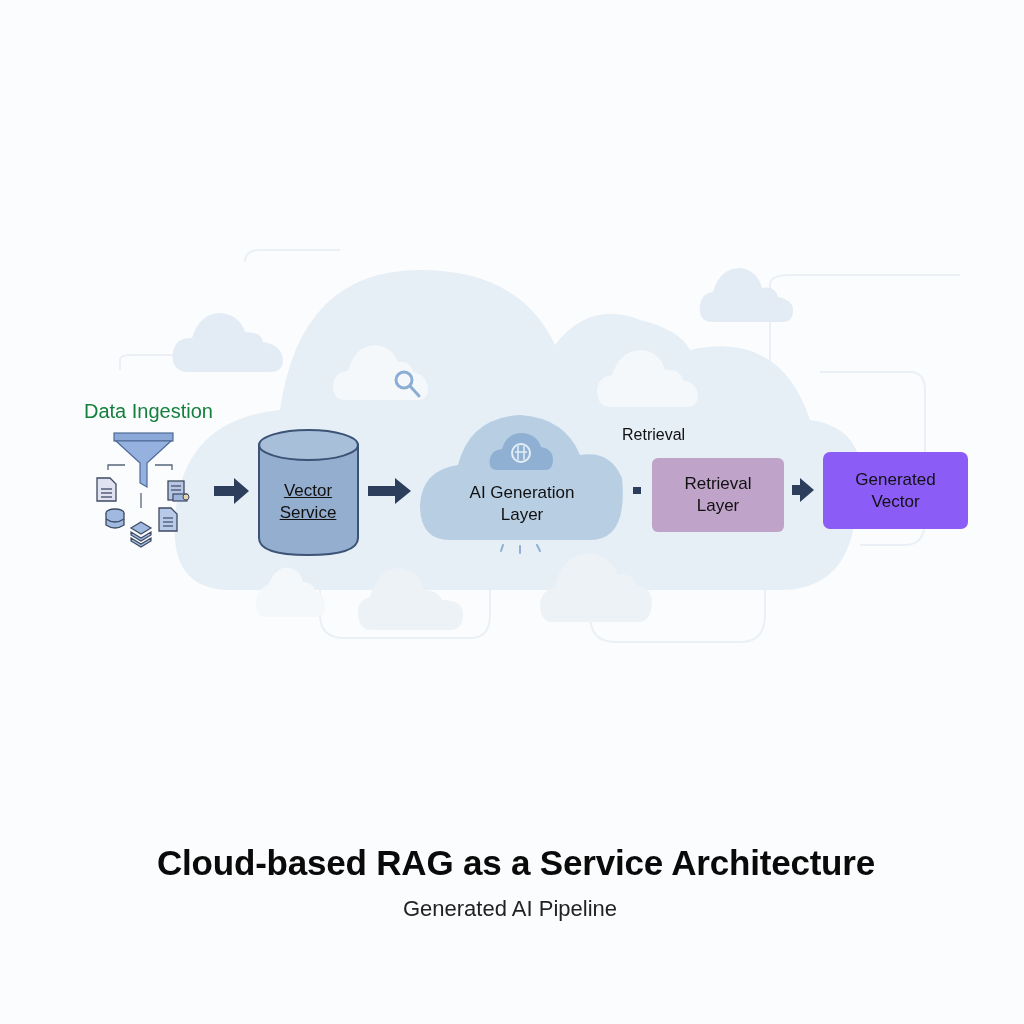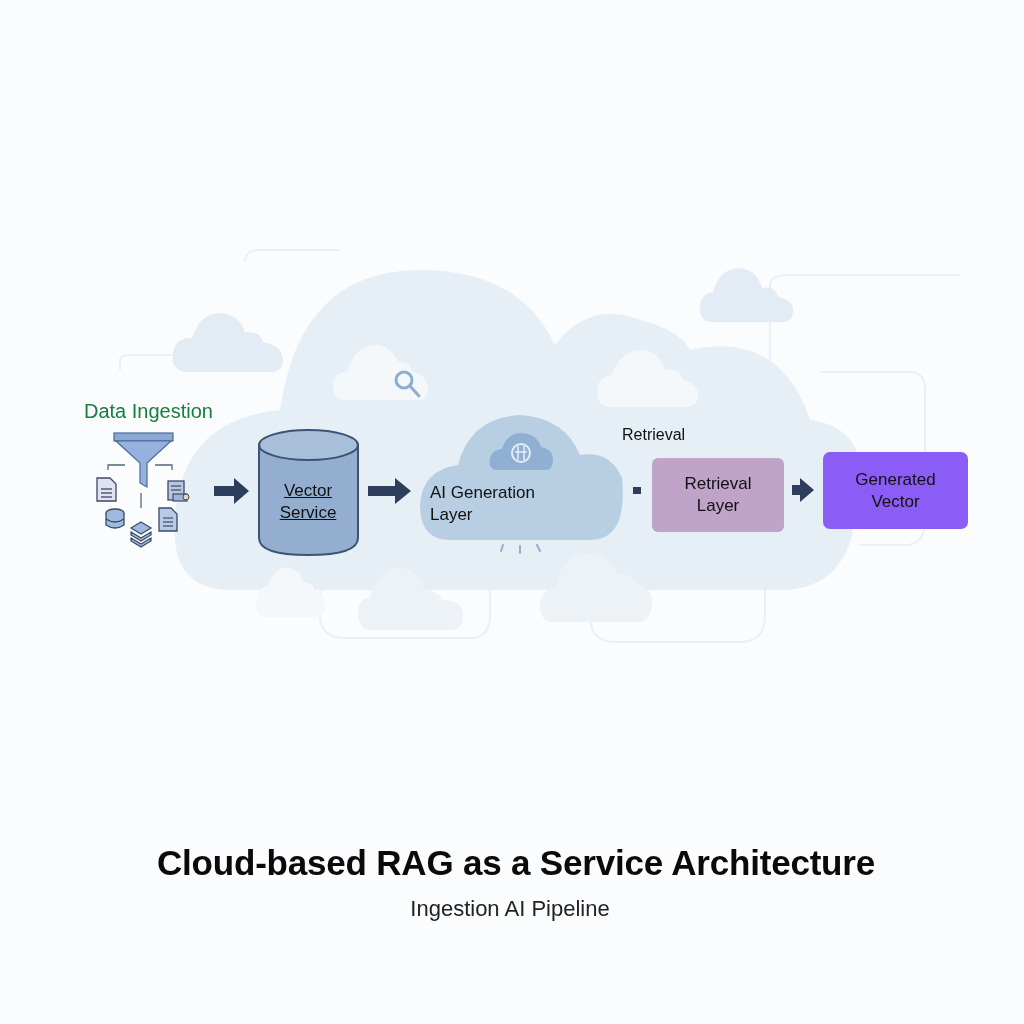--- a/index.html
+++ b/index.html
@@ -5,21 +5,21 @@
     html, body { margin: 0; padding: 0; }
     body {
       width: 1024px; height: 1024px; position: relative; overflow: hidden;
       background: #fbfcfd;
       font-family: "Liberation Sans", sans-serif;
     }
     .abs { position: absolute; }
     svg.bg { position: absolute; left: 0; top: 0; }
     .label-ingest { left: 84px; top: 400px; font-size: 20px; color: #15803d; }
     .db-text { left: 258px; top: 480px; width: 100px; text-align: center; font-size: 17px; line-height: 22px; color: #111; text-decoration: underline; }
-    .ai-text { left: 430px; top: 482px; width: 184px; font-size: 17px; line-height: 22px; color: #111; }
+    .ai-text { left: 430px; top: 482px; width: 184px; text-align: center; font-size: 17px; line-height: 22px; color: #111; }
     .label-retrieval { left: 622px; top: 426px; font-size: 16px; color: #111; }
     .retrieval-box {
       left: 652px; top: 458px; width: 132px; height: 74px; border-radius: 6px;
       background: #bfa3c9; display: flex; align-items: center; justify-content: center;
       text-align: center; font-size: 17px; line-height: 22px; color: #111;
     }
     .answer-box {
       left: 823px; top: 452px; width: 145px; height: 77px; border-radius: 7px;
       background: #8b5cf6; display: flex; align-items: center; justify-content: center;
       text-align: center; font-size: 17px; line-height: 22px; color: #111;
@@ -150,13 +150,13 @@
 </div>
 
 <div class="abs answer-box">
   <div>
     <div>Generated</div>
     <div>Vector</div>
   </div>
 </div>
 
 <div class="abs title">Cloud-based RAG as a Service Architecture</div>
-<div class="abs subtitle">Ingestion AI Pipeline</div>
+<div class="abs subtitle">Generated AI Pipeline</div>
 
 </body></html>

